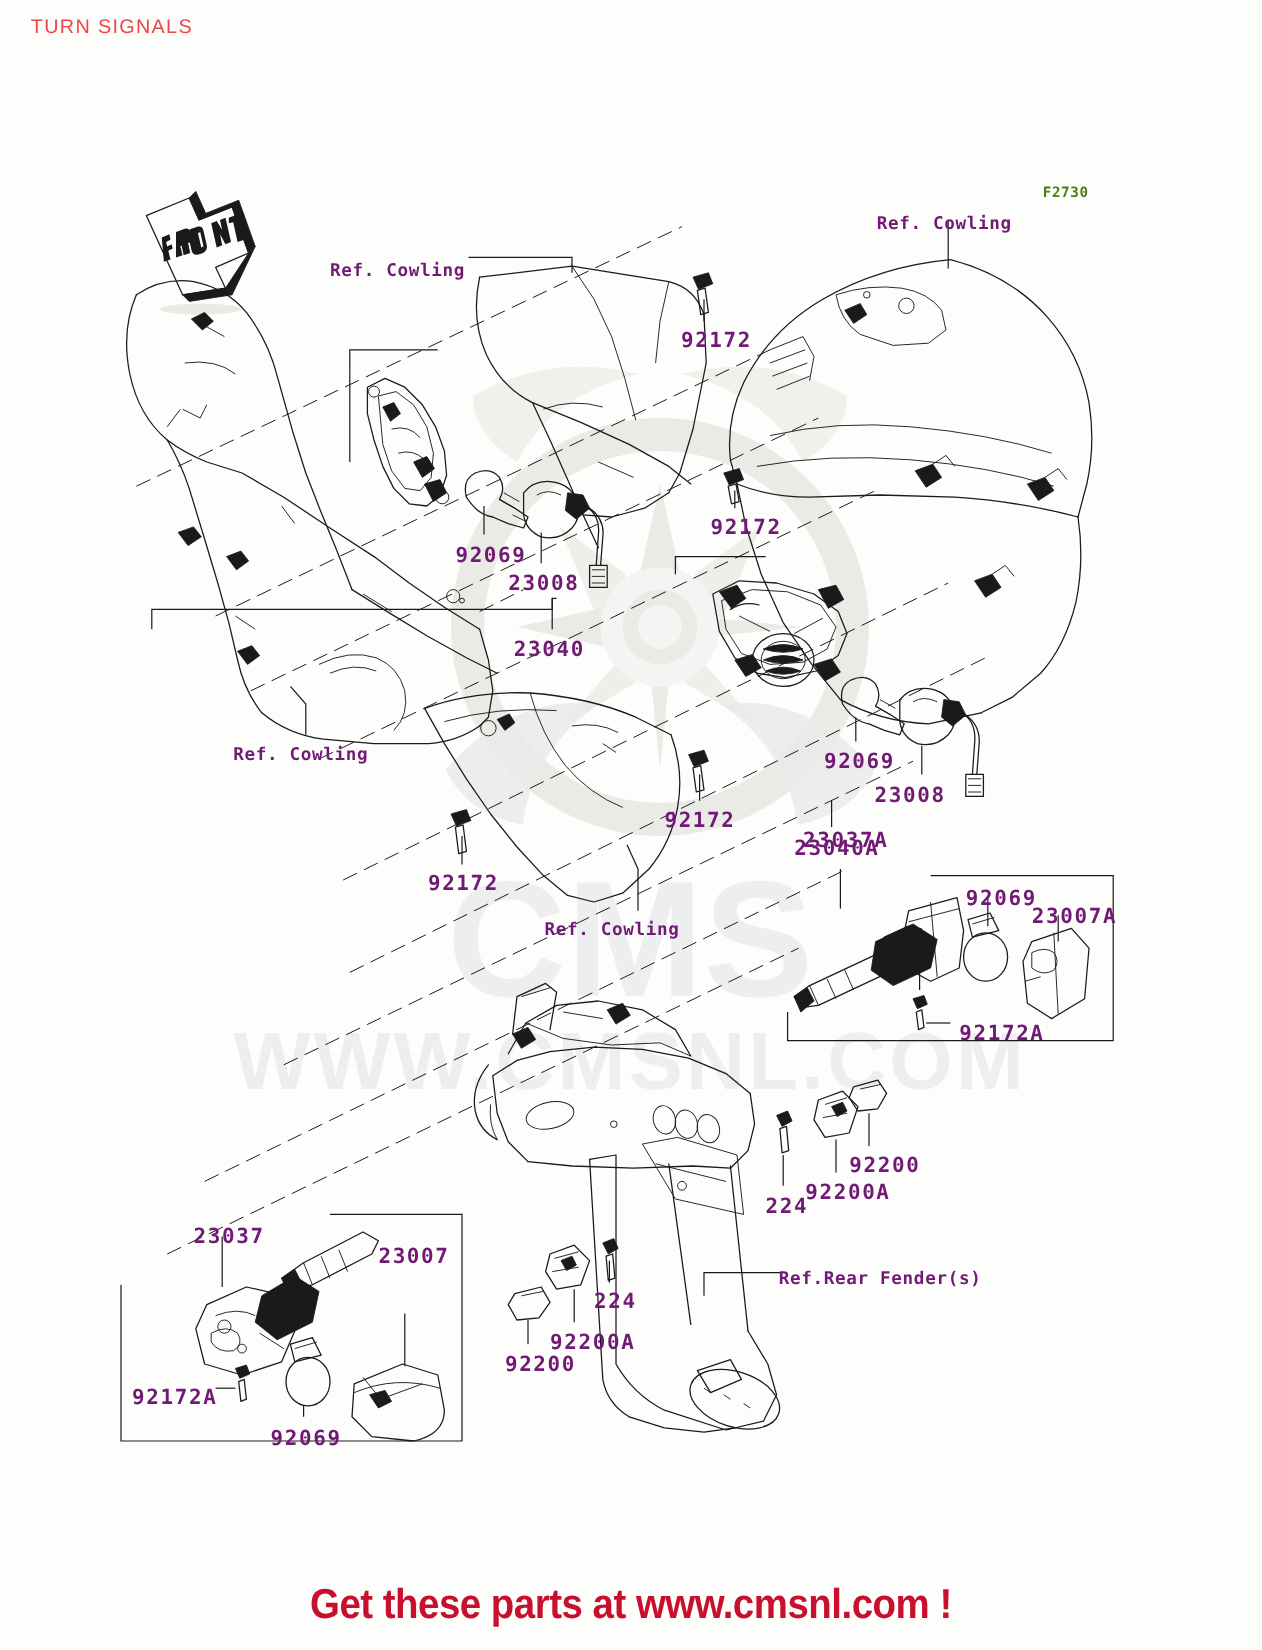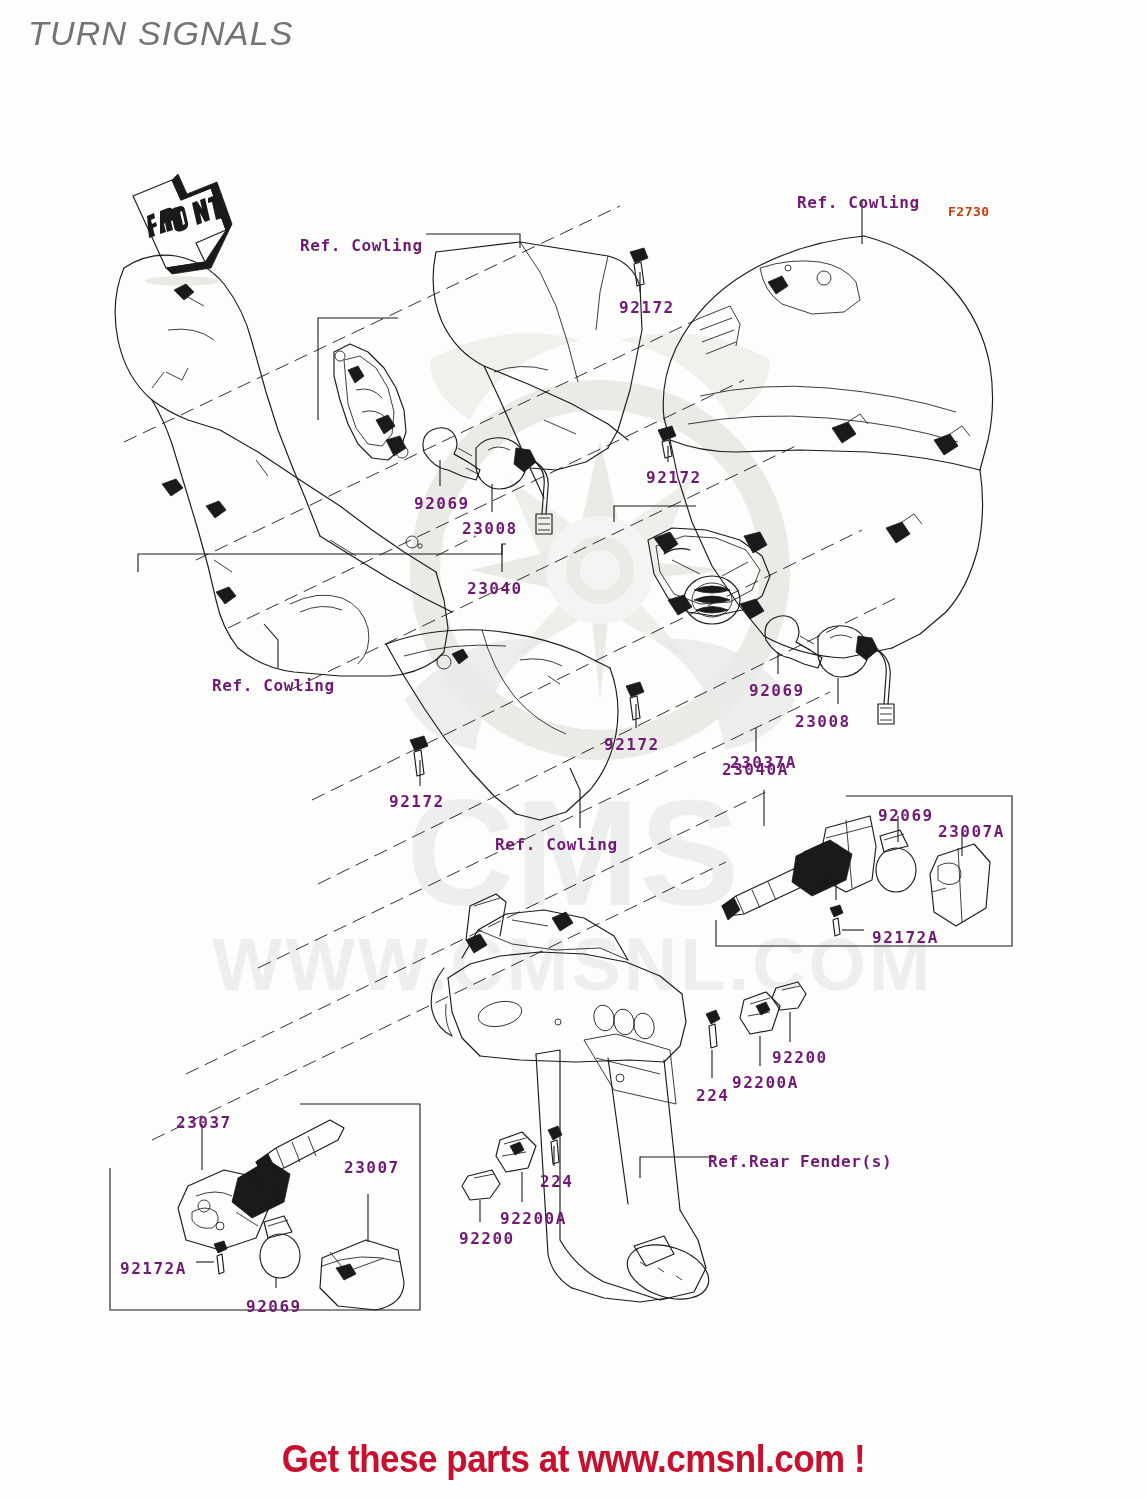--- a/index.html
+++ b/index.html
@@ -6,42 +6,40 @@
   body{
     width:1147px;height:1500px;
     background:#fdfefb;
     font-family:"Liberation Sans",sans-serif;
     position:relative;overflow:hidden;
   }
   #page{position:absolute;inset:0;}
 
   .page-title{
     position:absolute;left:28px;top:14px;
-    font-size:34px;letter-spacing:1.2px;
-    color:#737373;font-weight:400;
+    font-size:18px;letter-spacing:1.2px;
+    color:#ef4444;font-weight:400;
     font-family:"Liberation Sans",sans-serif;
-    font-style:italic;
   }
 
   .diagram-code{
     position:absolute;left:948px;top:168px;
     font-family:"DejaVu Sans Mono",monospace;
-    font-size:13px;font-weight:bold;color:#c2410c;
+    font-size:13px;font-weight:bold;color:#4d7c0f;
     letter-spacing:0.5px;
-    margin-top:36px;
   }
 
   
   .lbl{
     position:absolute;
     font-family:"DejaVu Sans Mono",monospace;
     font-weight:bold;color:#701a75;
     white-space:nowrap;
   }
-  .lbl.num{font-size:16px;letter-spacing:1.5px;}
+  .lbl.num{font-size:19px;letter-spacing:1.5px;}
   .lbl.ref{font-size:16px;letter-spacing:0.6px;}
 
   .footer-cta{
     position:absolute;left:0;right:0;top:1438px;
     text-align:center;
     color:#c8102e;
     font-family:"Liberation Sans",sans-serif;
     font-weight:bold;font-size:38px;
     letter-spacing:-0.5px;
     transform:scaleX(0.92);
@@ -532,21 +530,21 @@
     <div class="lbl num" style="left:730px;top:753px;text-align:right;">23037A</div>
     <div class="lbl num" style="left:604px;top:735px;">92172</div>
     <div class="lbl num" style="left:389px;top:792px;">92172</div>
     <div class="lbl num" style="left:878px;top:806px;">92069</div>
     <div class="lbl num" style="left:938px;top:822px;text-align:center;">23007A</div>
     <div class="lbl num" style="left:872px;top:928px;">92172A</div>
     <div class="lbl num" style="left:772px;top:1048px;">92200</div>
     <div class="lbl num" style="left:732px;top:1073px;">92200A</div>
     <div class="lbl num" style="left:696px;top:1086px;">224</div>
     <div class="lbl num" style="left:176px;top:1113px;">23037</div>
-    <div class="lbl num" style="left:344px;top:1158px;text-align:right;">23007</div>
+    <div class="lbl num" style="left:344px;top:1131px;text-align:right;">23007</div>
     <div class="lbl num" style="left:540px;top:1172px;">224</div>
     <div class="lbl num" style="left:500px;top:1209px;">92200A</div>
     <div class="lbl num" style="left:459px;top:1229px;">92200</div>
     <div class="lbl num" style="left:120px;top:1259px;">92172A</div>
     <div class="lbl num" style="left:246px;top:1297px;">92069</div>
   </div>
 
   <div class="footer-cta">Get these parts at www.cmsnl.com !</div>
 
 </div>

